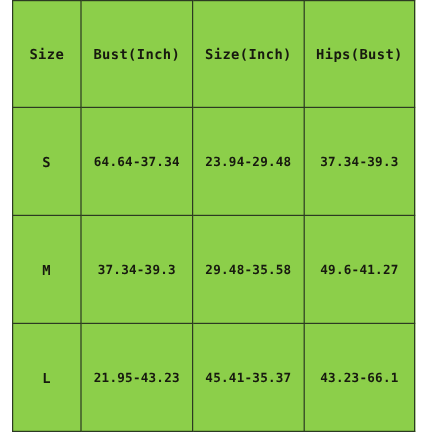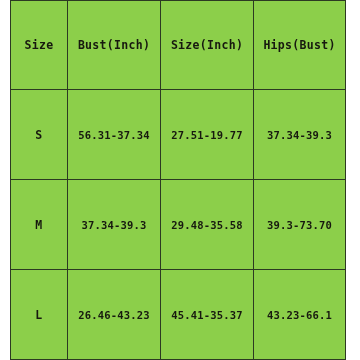--- a/index.html
+++ b/index.html
@@ -79,31 +79,31 @@
       <tr>
         <th>Size</th>
         <th>Bust(Inch)</th>
         <th>Size(Inch)</th>
         <th>Hips(Bust)</th>
       </tr>
     </thead>
     <tbody>
       <tr>
         <td class="size-cell">S</td>
-        <td class="meas-cell">56.31-37.34</td>
-        <td class="meas-cell">27.51-19.77</td>
+        <td class="meas-cell">64.64-37.34</td>
+        <td class="meas-cell">23.94-29.48</td>
         <td class="meas-cell">37.34-39.3</td>
       </tr>
       <tr>
         <td class="size-cell">M</td>
         <td class="meas-cell">37.34-39.3</td>
         <td class="meas-cell">29.48-35.58</td>
-        <td class="meas-cell">39.3-73.70</td>
+        <td class="meas-cell">49.6-41.27</td>
       </tr>
       <tr>
         <td class="size-cell">L</td>
-        <td class="meas-cell">26.46-43.23</td>
+        <td class="meas-cell">21.95-43.23</td>
         <td class="meas-cell">45.41-35.37</td>
         <td class="meas-cell">43.23-66.1</td>
       </tr>
     </tbody>
   </table>
 </div>
 
 </body></html>

